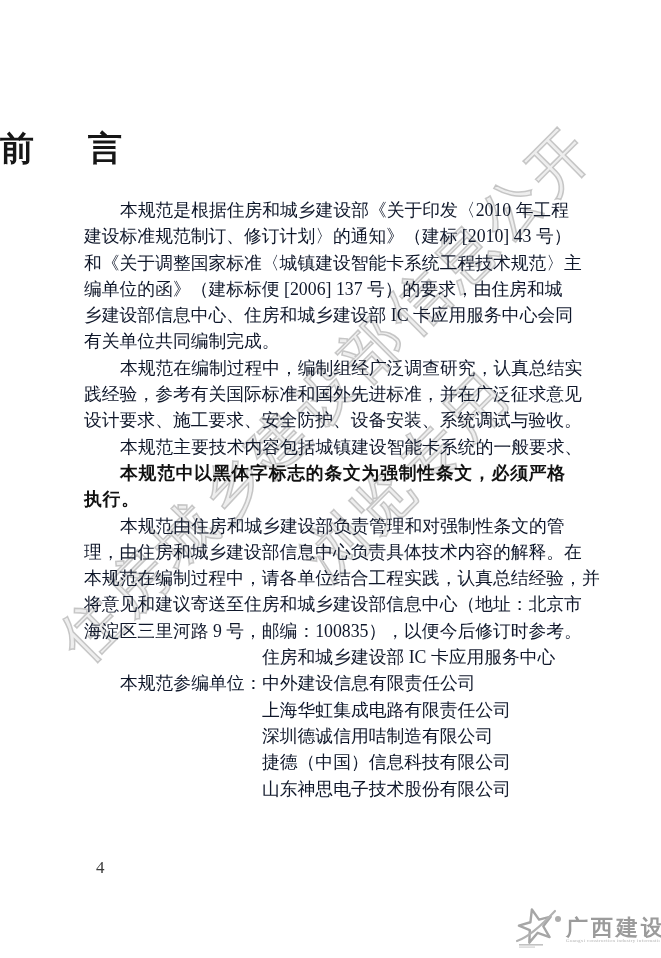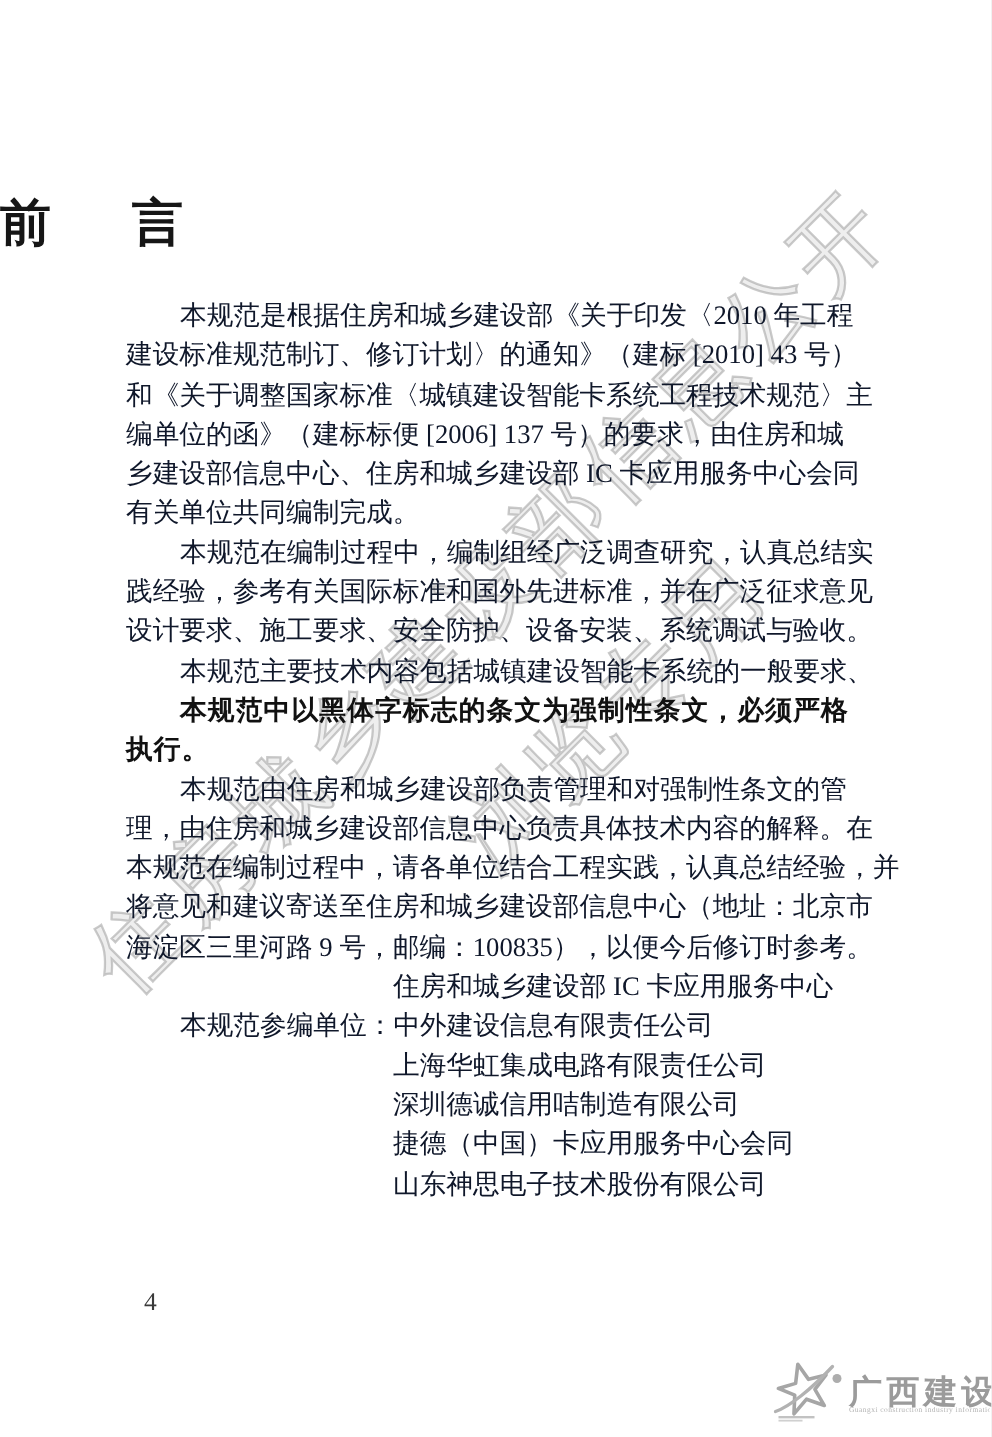--- a/index.html
+++ b/index.html
@@ -135,21 +135,21 @@
       <div class="line bold">执行。</div>
       <div class="line first">本规范由住房和城乡建设部负责管理和对强制性条文的管</div>
       <div class="line">理，由住房和城乡建设部信息中心负责具体技术内容的解释。在</div>
       <div class="line">本规范在编制过程中，请各单位结合工程实践，认真总结经验，并</div>
       <div class="line">将意见和建议寄送至住房和城乡建设部信息中心（地址：北京市</div>
       <div class="line">海淀区三里河路 9 号，邮编：100835），以便今后修订时参考。</div>
       <div class="line hang">住房和城乡建设部 IC 卡应用服务中心</div>
       <div class="line first">本规范参编单位：中外建设信息有限责任公司</div>
       <div class="line hang">上海华虹集成电路有限责任公司</div>
       <div class="line hang">深圳德诚信用咭制造有限公司</div>
-      <div class="line hang">捷德（中国）卡应用服务中心会同</div>
+      <div class="line hang">捷德（中国）信息科技有限公司</div>
       <div class="line hang">山东神思电子技术股份有限公司</div>
     </div>
 
   <div class="page-number">4</div>
 
   <div class="logo">
     <svg class="logo-star" width="46" height="44" viewBox="0 0 46 44">
       <path d="M22 3 L26.5 14.5 L38.5 14.5 L29 22 L32.5 34 L22 27 L11.5 34.5 L15 22.5 L5.5 15.5 L17.5 15 Z" fill="#ffffff" stroke="#a6a6a6" stroke-width="2.4" stroke-linejoin="round" transform="rotate(-14 22 20)"></path>
       <path d="M3 35 C 12 32, 27 20, 41 5" fill="none" stroke="#b2b2b2" stroke-width="2.2" stroke-linecap="round"></path>
       <rect x="5" y="38" width="24" height="1.6" fill="#c2c2c2"></rect>

